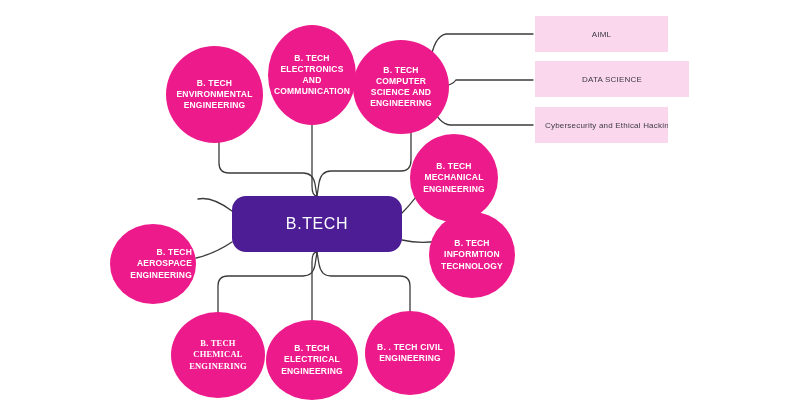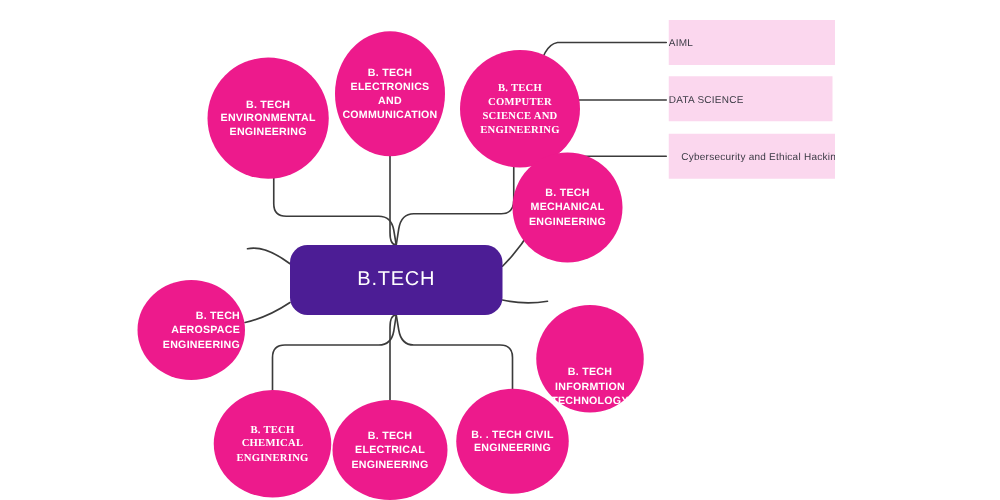--- a/index.html
+++ b/index.html
@@ -63,20 +63,21 @@
     font-size: 16px;
     letter-spacing: 0.6px;
     z-index: 4;
   }
   .leaf-box {
     position: absolute;
     background: #FBD7EE;
     color: #3a3a44;
     display: flex;
     align-items: center;
+    justify-content: center;
     font-size: 8px;
     letter-spacing: 0.2px;
     box-sizing: border-box;
     white-space: nowrap;
     overflow: hidden;
     z-index: 3;
   }
   .leaf-box.clipped {
     justify-content: flex-start;
     padding-left: 10px;
@@ -111,54 +112,54 @@
   </div>
 
   <div class="node-circle" style="left:268px; top:25px; width:88px; height:100px;">
     <span class="label">B. TECH ELECTRONICS AND COMMUNICATION</span>
   </div>
 
   <div class="node-circle" style="left:166px; top:46px; width:97px; height:97px;">
     <span class="label">B. TECH ENVIRONMENTAL ENGINEERING</span>
   </div>
 
-  <div class="node-circle" style="left:368px; top:40px; width:96px; height:94px;font-family:Liberation Serif, serif;">
+  <div class="node-circle" style="left:353px; top:40px; width:96px; height:94px;">
     <span class="label">B. TECH COMPUTER SCIENCE  AND ENGINEERING</span>
   </div>
 
 
-  <div class="node-circle" style="left:410px; top:122px; width:88px; height:88px;">
+  <div class="node-circle" style="left:410px; top:134px; width:88px; height:88px;">
     <span class="label">B. TECH MECHANICAL ENGINEERING</span>
   </div>
 
   <div class="node-circle" style="left:110px; top:224px; width:86px; height:80px;text-align:right;">
     <span class="label">B. TECH AEROSPACE ENGINEERING</span>
   </div>
 
-  <div class="node-circle" style="left:429px; top:244px; width:86px; height:86px;align-items:flex-end;">
+  <div class="node-circle" style="left:429px; top:212px; width:86px; height:86px;">
     <span class="label">B. TECH INFORMTION TECHNOLOGY</span>
   </div>
 
   <div class="node-circle" style="left:171px; top:312px; width:94px; height:86px;font-family:Liberation Serif, serif;">
     <span class="label">B. TECH CHEMICAL ENGINERING</span>
   </div>
 
   <div class="node-circle" style="left:266px; top:320px; width:92px; height:80px;">
     <span class="label">B. TECH ELECTRICAL ENGINEERING</span>
   </div>
 
   <div class="node-circle" style="left:365px; top:311px; width:90px; height:84px;">
     <span class="label">B. . TECH CIVIL ENGINEERING</span>
   </div>
 
   <div class="leaf-box" style="left:535px; top:16px; width:133px; height:36px;">
     <span>AIML</span>
   </div>
 
-  <div class="leaf-box" style="left:535px; top:61px; width:131px; height:36px;">
+  <div class="leaf-box" style="left:535px; top:61px; width:154px; height:36px;">
     <span>DATA SCIENCE</span>
   </div>
 
   <div class="leaf-box clipped" style="left:535px; top:107px; width:133px; height:36px;">
     <span>Cybersecurity and Ethical Hackin</span>
   </div>
 
 </div>
 
 </body></html>

